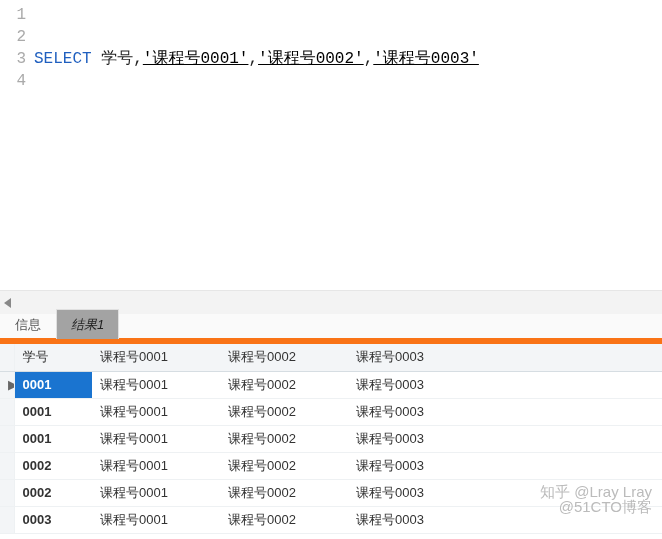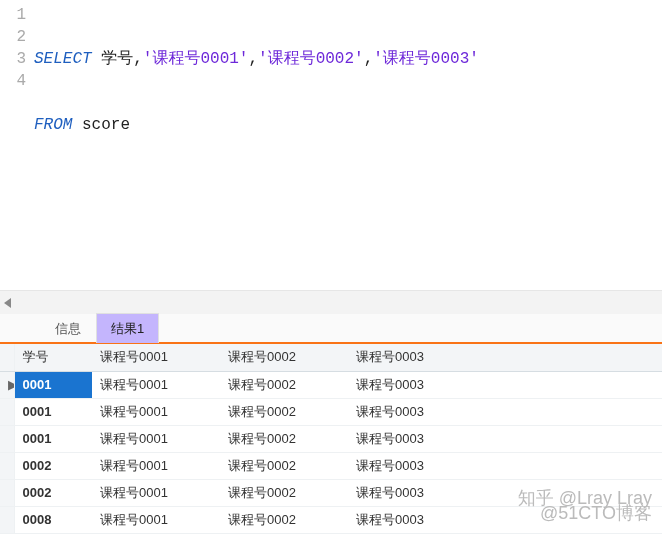--- a/index.html
+++ b/index.html
@@ -32,60 +32,60 @@
     padding-right: 8px;
     user-select: none;
   }
   .gutter div { height: 22px; }
   .code {
     flex: 1;
     white-space: pre;
     color: #222;
   }
   .code .line { height: 22px; }
-  .kw { color: #1f5fbf; font-style: italic; }
+  .kw { color: #1f5fbf; }
   .ident { color: #222; }
-  .str { color: #6d28d9; }
+  .str { color: #000000; text-decoration: underline; }
   .scrollbar-row {
     height: 24px;
     background: #f3f3f3;
     border-top: 1px solid #e6e6e6;
     display: flex;
     align-items: center;
     padding: 0 4px;
     gap: 4px;
   }
   .scroll-left {
     width: 0; height: 0;
     border-top: 5px solid transparent;
     border-bottom: 5px solid transparent;
     border-right: 7px solid #888;
   }
   .tabs {
     display: flex;
     background: #fafafa;
-    border-bottom: 2px solid #f97316;
+    border-bottom: 6px solid #f97316;
     height: 30px;
     align-items: flex-end;
-    padding-left: 40px;
   }
   .tab {
     padding: 6px 14px 5px;
     color: #555;
     cursor: pointer;
     border: 1px solid transparent;
     border-bottom: none;
     position: relative;
     top: 1px;
     background: transparent;
   }
   .tab.active {
-    background: #c4b5fd;
+    background: #a3a3a3;
     border-color: #e0e0e0;
     color: #222;
+    font-style: italic;
   }
   .grid {
     border-collapse: collapse;
     width: 100%;
     table-layout: fixed;
   }
   .grid th, .grid td {
     text-align: left;
     font-weight: normal;
     padding: 4px 8px;
@@ -112,42 +112,41 @@
   .grid td.c1, .grid td.c2, .grid td.c3 { width: 120px; }
   .grid th.c0 { width: 70px; }
   .grid th.c1, .grid th.c2, .grid th.c3 { width: 120px; }
   .cell-selected {
     background: #1a74d0;
     color: #fff;
   }
   .watermark {
     position: absolute;
     right: 10px;
-    bottom: 18px;
+    bottom: 25px;
     color: #bbb;
-    font-size: 18px;
+    font-size: 15px;
     text-align: right;
     line-height: 15px;
     pointer-events: none;
   }
 </style>
 </head>
 <body>
 
 <div class="editor-pane">
   <div class="editor">
     <div class="gutter">
       <div>1</div>
       <div>2</div>
       <div>3</div>
       <div>4</div>
     </div>
     <div class="code">
       <div class="line"><span class="kw">SELECT</span> <span class="ident">学号</span>,<span class="str">'课程号0001'</span>,<span class="str">'课程号0002'</span>,<span class="str">'课程号0003'</span></div>
-      <div class="line"><span class="kw">FROM</span> <span class="ident">score</span></div>
       <div class="line"></div>
       <div class="line"></div>
     </div>
   </div>
 </div>
 
 <div class="scrollbar-row">
   <span class="scroll-left"></span>
 </div>
 
@@ -211,21 +210,21 @@
       <tr>
         <td class="rowmark"></td>
         <td class="c0">0002</td>
         <td class="c1">课程号0001</td>
         <td class="c2">课程号0002</td>
         <td class="c3">课程号0003</td>
         <td></td>
       </tr>
       <tr>
         <td class="rowmark"></td>
-        <td class="c0">0008</td>
+        <td class="c0">0003</td>
         <td class="c1">课程号0001</td>
         <td class="c2">课程号0002</td>
         <td class="c3">课程号0003</td>
         <td></td>
       </tr>
     </tbody>
 </table>
 
 <div class="watermark">
   <div>知乎 @Lray Lray</div>

